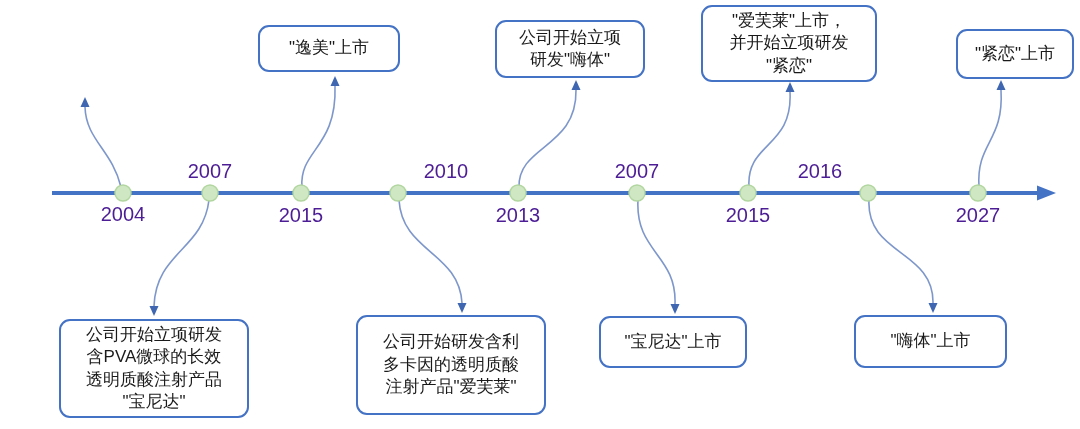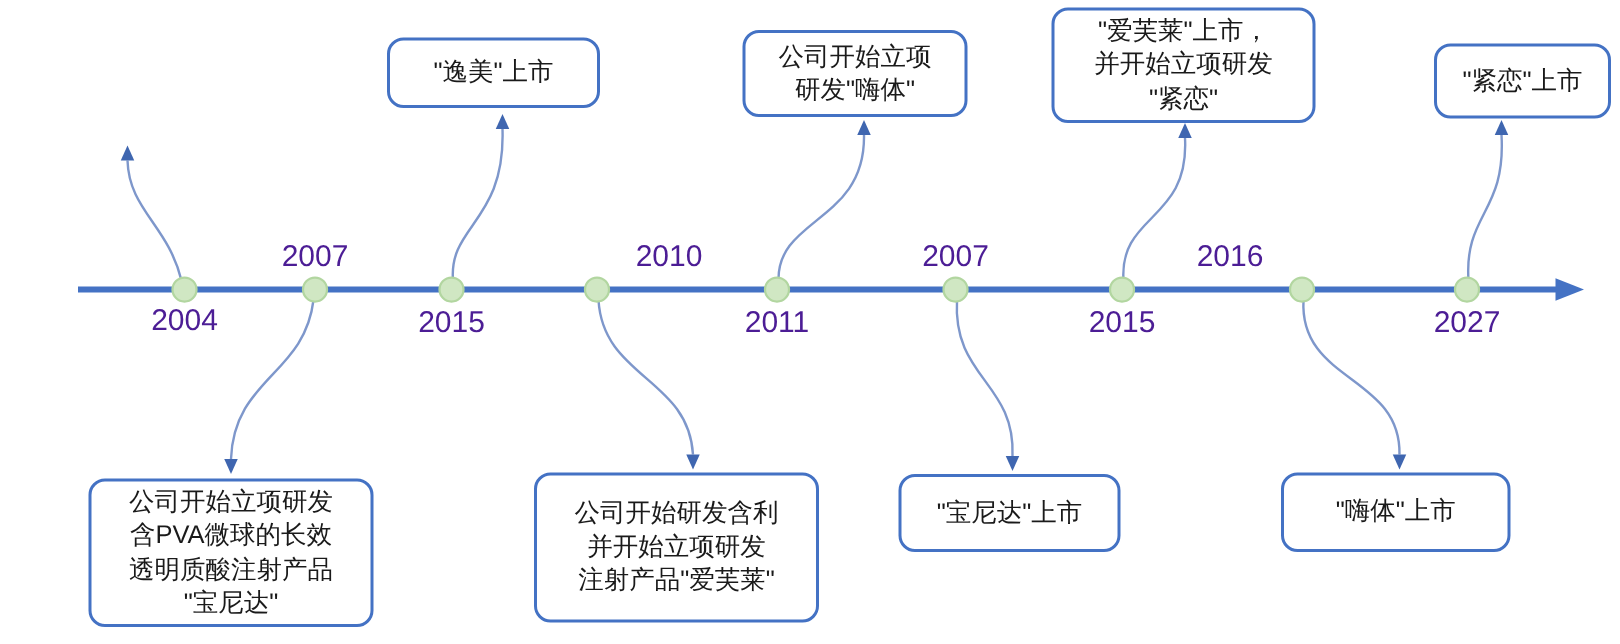--- a/index.html
+++ b/index.html
@@ -90,37 +90,37 @@
     <circle cx="637" cy="193" r="8" fill="#d0e7c3" stroke="#b2d6a0" stroke-width="1.5"></circle>
     <circle cx="748" cy="193" r="8" fill="#d0e7c3" stroke="#b2d6a0" stroke-width="1.5"></circle>
     <circle cx="868" cy="193" r="8" fill="#d0e7c3" stroke="#b2d6a0" stroke-width="1.5"></circle>
     <circle cx="978" cy="193" r="8" fill="#d0e7c3" stroke="#b2d6a0" stroke-width="1.5"></circle>
   </svg>
 
   <div class="year-label" style="left:123px; top:203px;">2004</div>
   <div class="year-label" style="left:210px; top:160px;">2007</div>
   <div class="year-label" style="left:301px; top:204px;">2015</div>
   <div class="year-label" style="left:398px; top:160px;margin-left:48px;">2010</div>
-  <div class="year-label" style="left:518px; top:204px;">2011</div>
+  <div class="year-label" style="left:518px; top:204px;">2013</div>
   <div class="year-label" style="left:637px; top:160px;">2007</div>
   <div class="year-label" style="left:748px; top:204px;text-align:right;">2015</div>
   <div class="year-label" style="left:820px; top:160px;">2016</div>
   <div class="year-label" style="left:978px; top:204px;">2027</div>
 
   <div class="milestone-box" style="left:258px; top:25px;  width:142px; height:47px;">"逸美"上市</div>
   <div class="milestone-box" style="left:495px; top:20px;  width:150px; height:58px;">公司开始立项
 研发"嗨体"</div>
   <div class="milestone-box" style="left:701px; top:5px;   width:176px; height:77px;">"爱芙莱"上市，
 并开始立项研发
 "紧恋"</div>
   <div class="milestone-box" style="left:956px; top:29px;  width:118px; height:50px;">"紧恋"上市</div>
 
   <div class="milestone-box" style="left:59px;  top:319px; width:190px; height:99px;">公司开始立项研发
 含PVA微球的长效
 透明质酸注射产品
 "宝尼达"</div>
   <div class="milestone-box" style="left:356px; top:315px; width:190px; height:100px;">公司开始研发含利
-并开始立项研发
+多卡因的透明质酸
 注射产品"爱芙莱"</div>
   <div class="milestone-box" style="left:599px; top:316px; width:148px; height:52px;">"宝尼达"上市</div>
   <div class="milestone-box" style="left:854px; top:315px; width:153px; height:53px;">"嗨体"上市</div>
 
 </div>
 
 </body></html>

